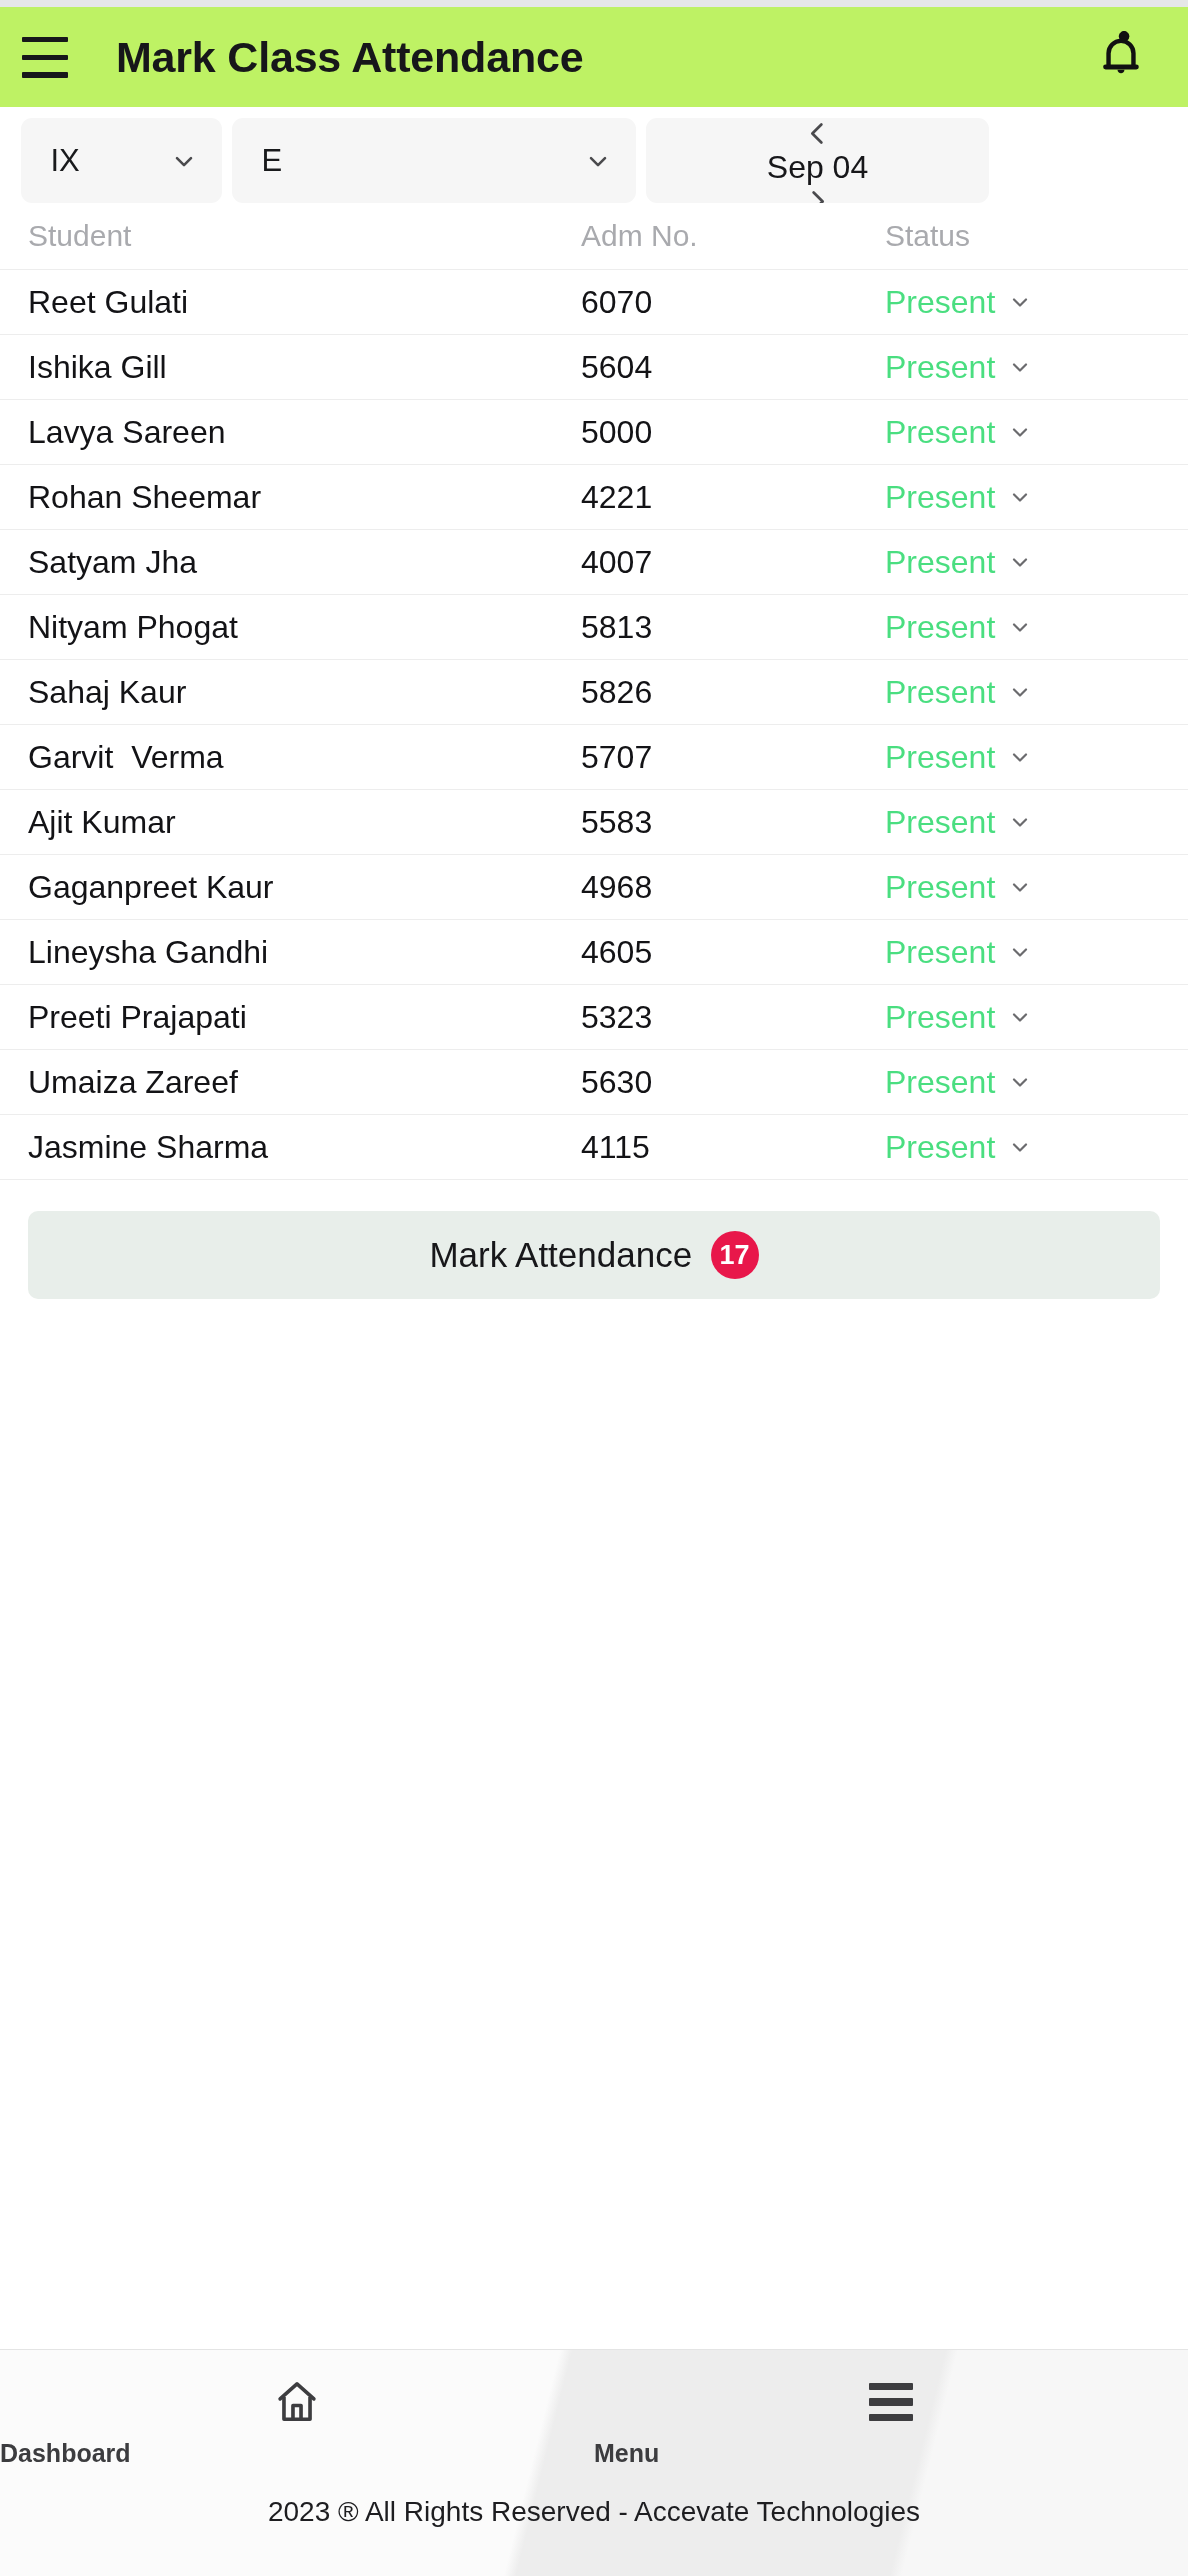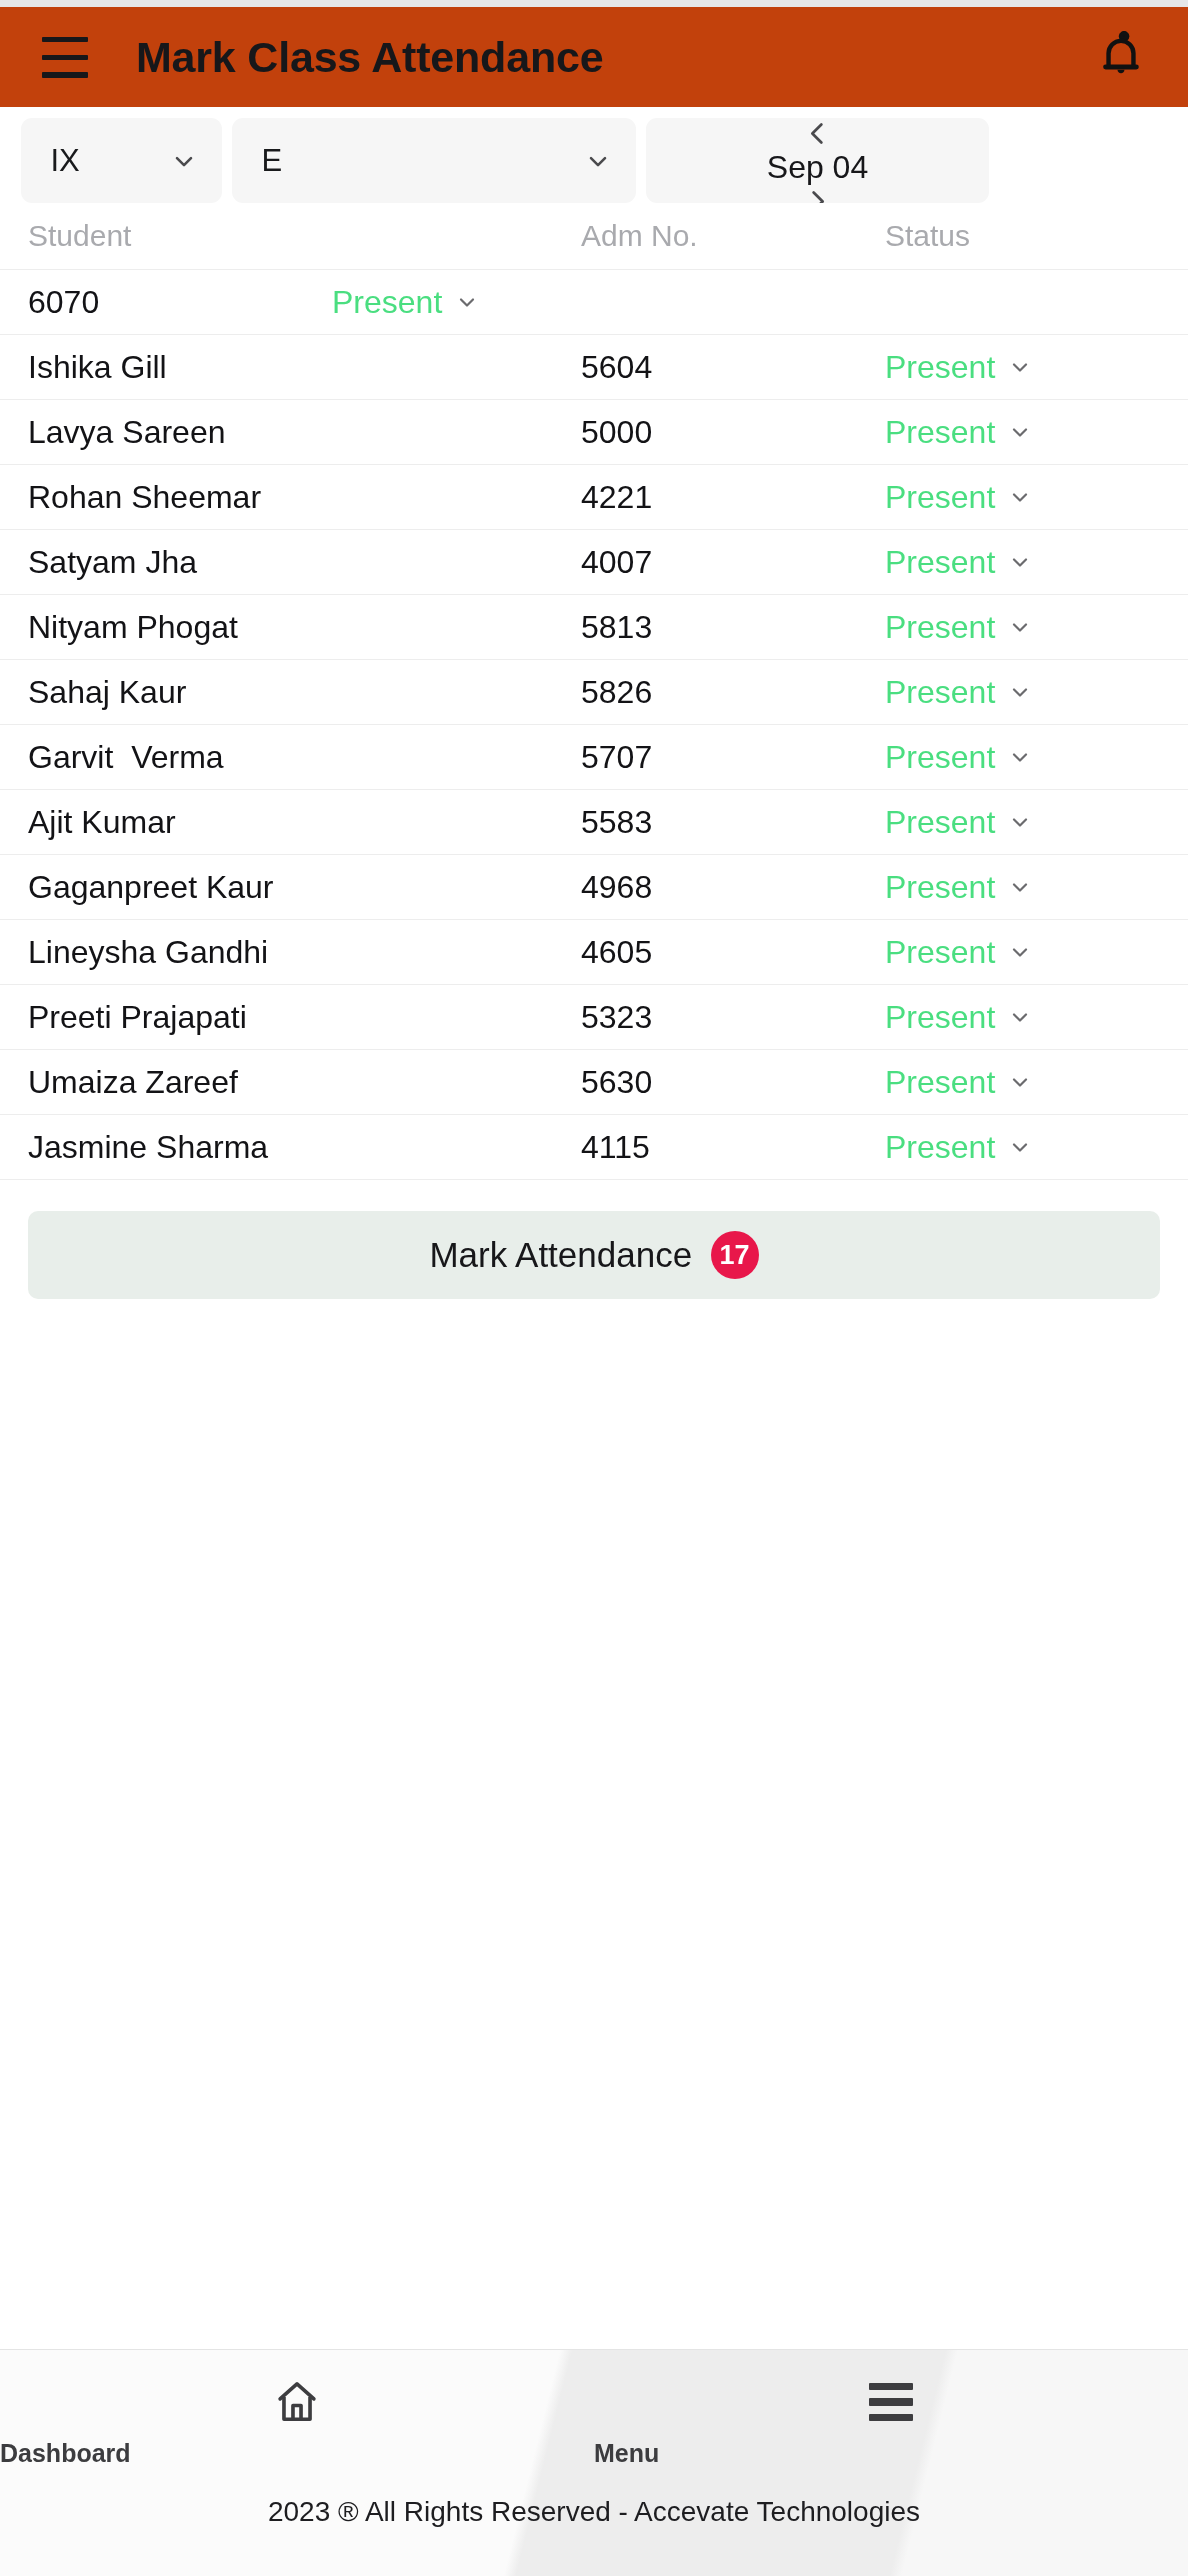--- a/index.html
+++ b/index.html
@@ -11,22 +11,22 @@
   }
   #app { position:relative; width:1188px; height:2576px; background:#fff; display:flex; flex-direction:column; }
 
   
   .status-strip { height:7.4px; background:#e6e7e8; flex:0 0 7.4px; }
 
   
   .appbar {
     flex:0 0 100px; height:100px;
     display:flex; align-items:center;
-    padding:0 41px 0 42px;
-    background:#c2410c;
+    padding:0 41px 0 22px;
+    background:#bef264;
   }
   .hamburger { width:46px; height:41px; display:flex; flex-direction:column; justify-content:space-between; cursor:pointer; }
   .hamburger span { display:block; height:5.5px; background:#17171a; border-radius:0.9px; width:100%; }
   .appbar-title {
     flex:1;
     margin-left:48px;
     font-size:43px;
     font-weight:700;
     color:#17171a;
     letter-spacing:-0.2px;
@@ -210,20 +210,21 @@
   </div>
 
   <div class="table-wrap">
     <div class="thead">
       <div class="th col-student">Student</div>
       <div class="th col-adm">Adm No.</div>
       <div class="th col-status">Status</div>
     </div>
     <div id="rows-container">
         <div class="trow">
+          <div class="td-name col-student">Reet Gulati</div>
           <div class="td-adm col-adm">6070</div>
           <div class="td-status col-status">
             <span class="status-text" style="color: rgb(74, 222, 128);">Present</span>
             <span class="status-chev"><svg width="24" height="24" viewBox="0 0 24 24" fill="none">
                 <path d="M6 9.5l6 6 6-6" stroke="#6b6b6e" stroke-width="2.2" stroke-linecap="round" stroke-linejoin="round"></path>
               </svg></span>
           </div>
         </div>
         <div class="trow">
           <div class="td-name col-student">Ishika Gill</div>

